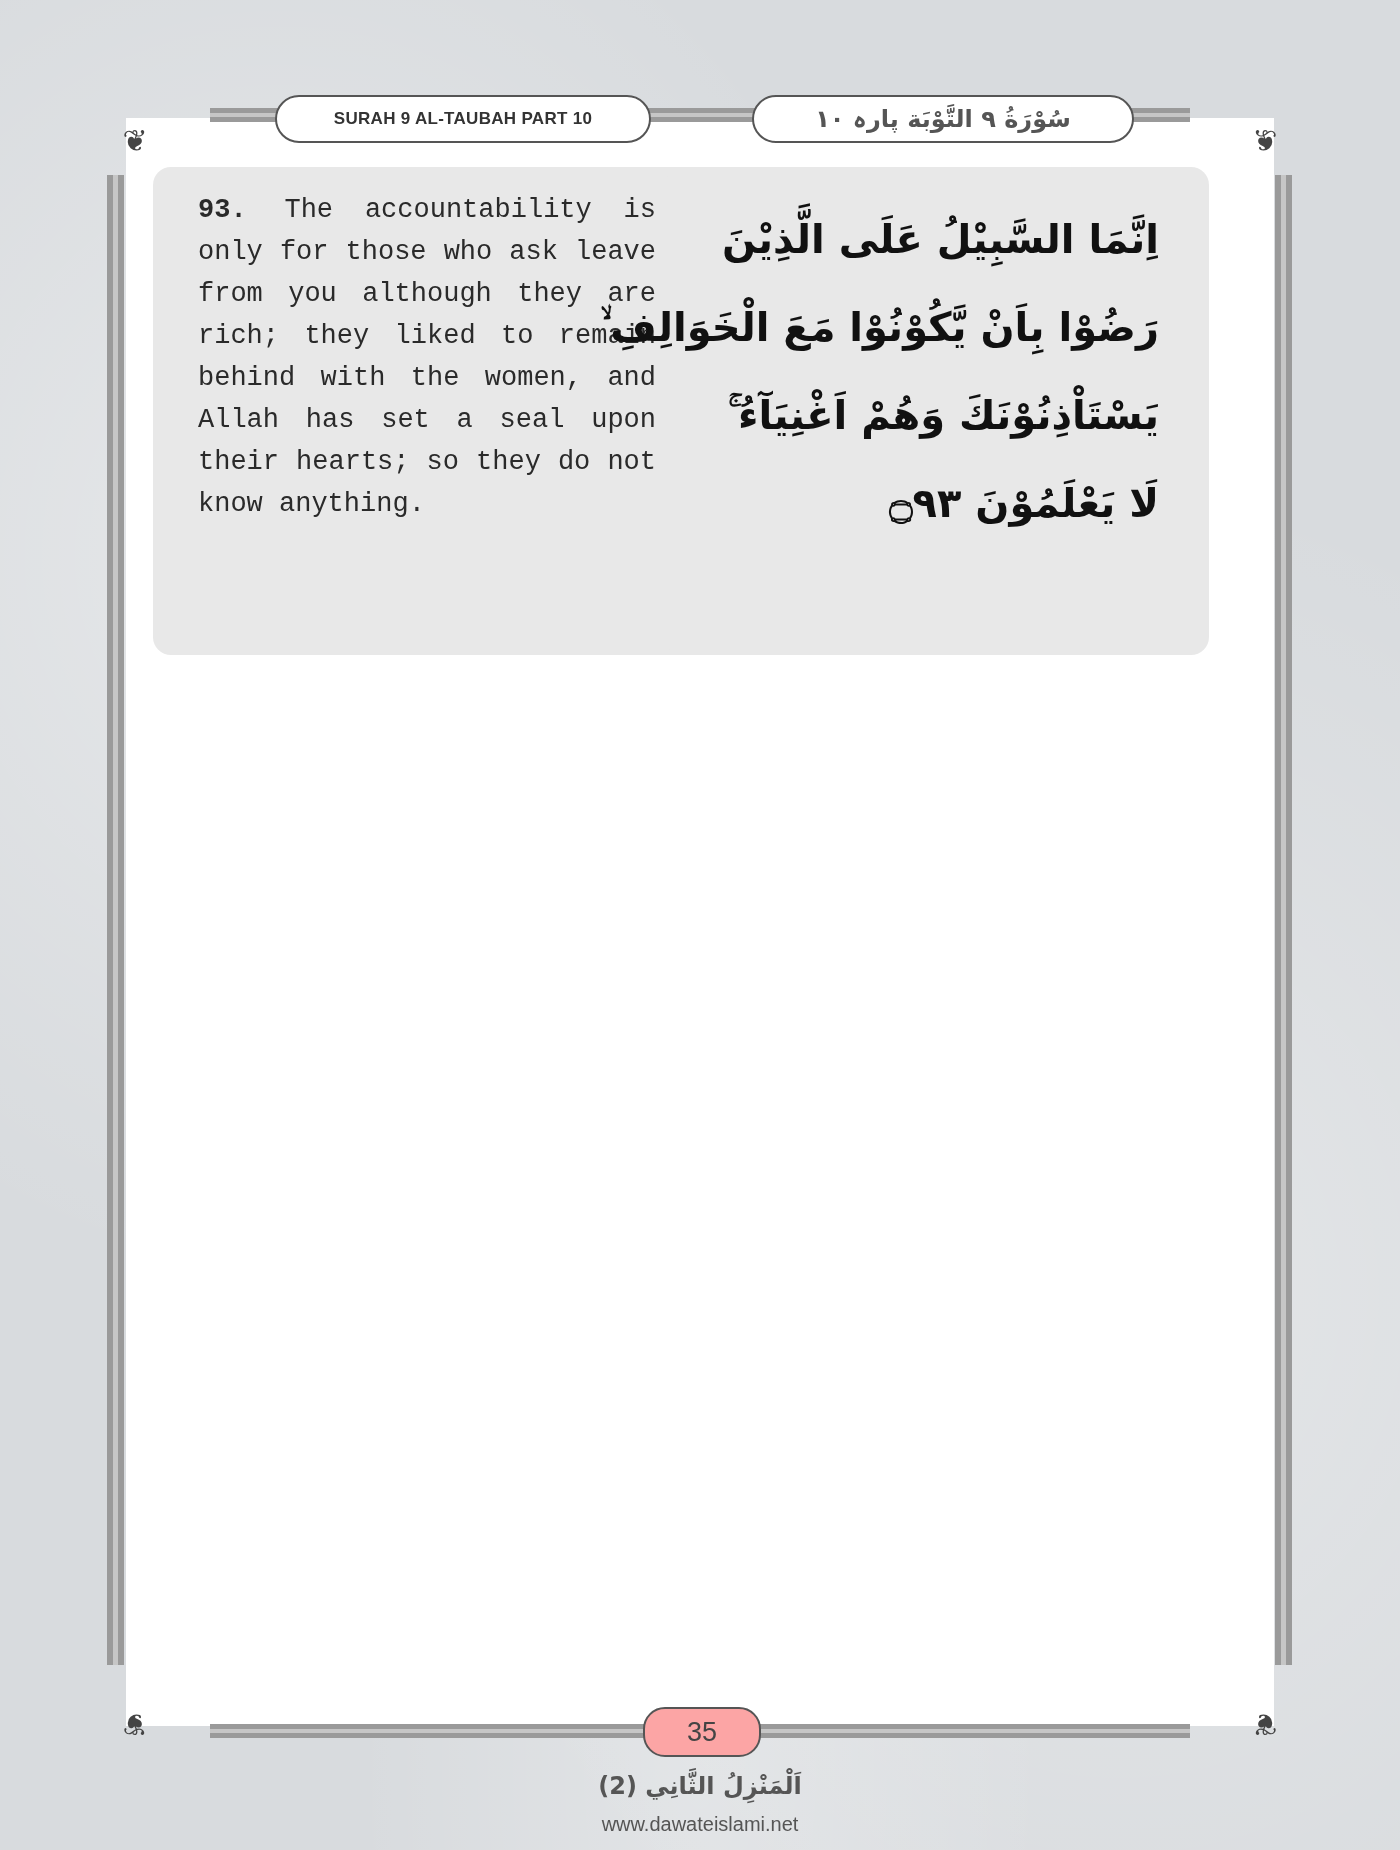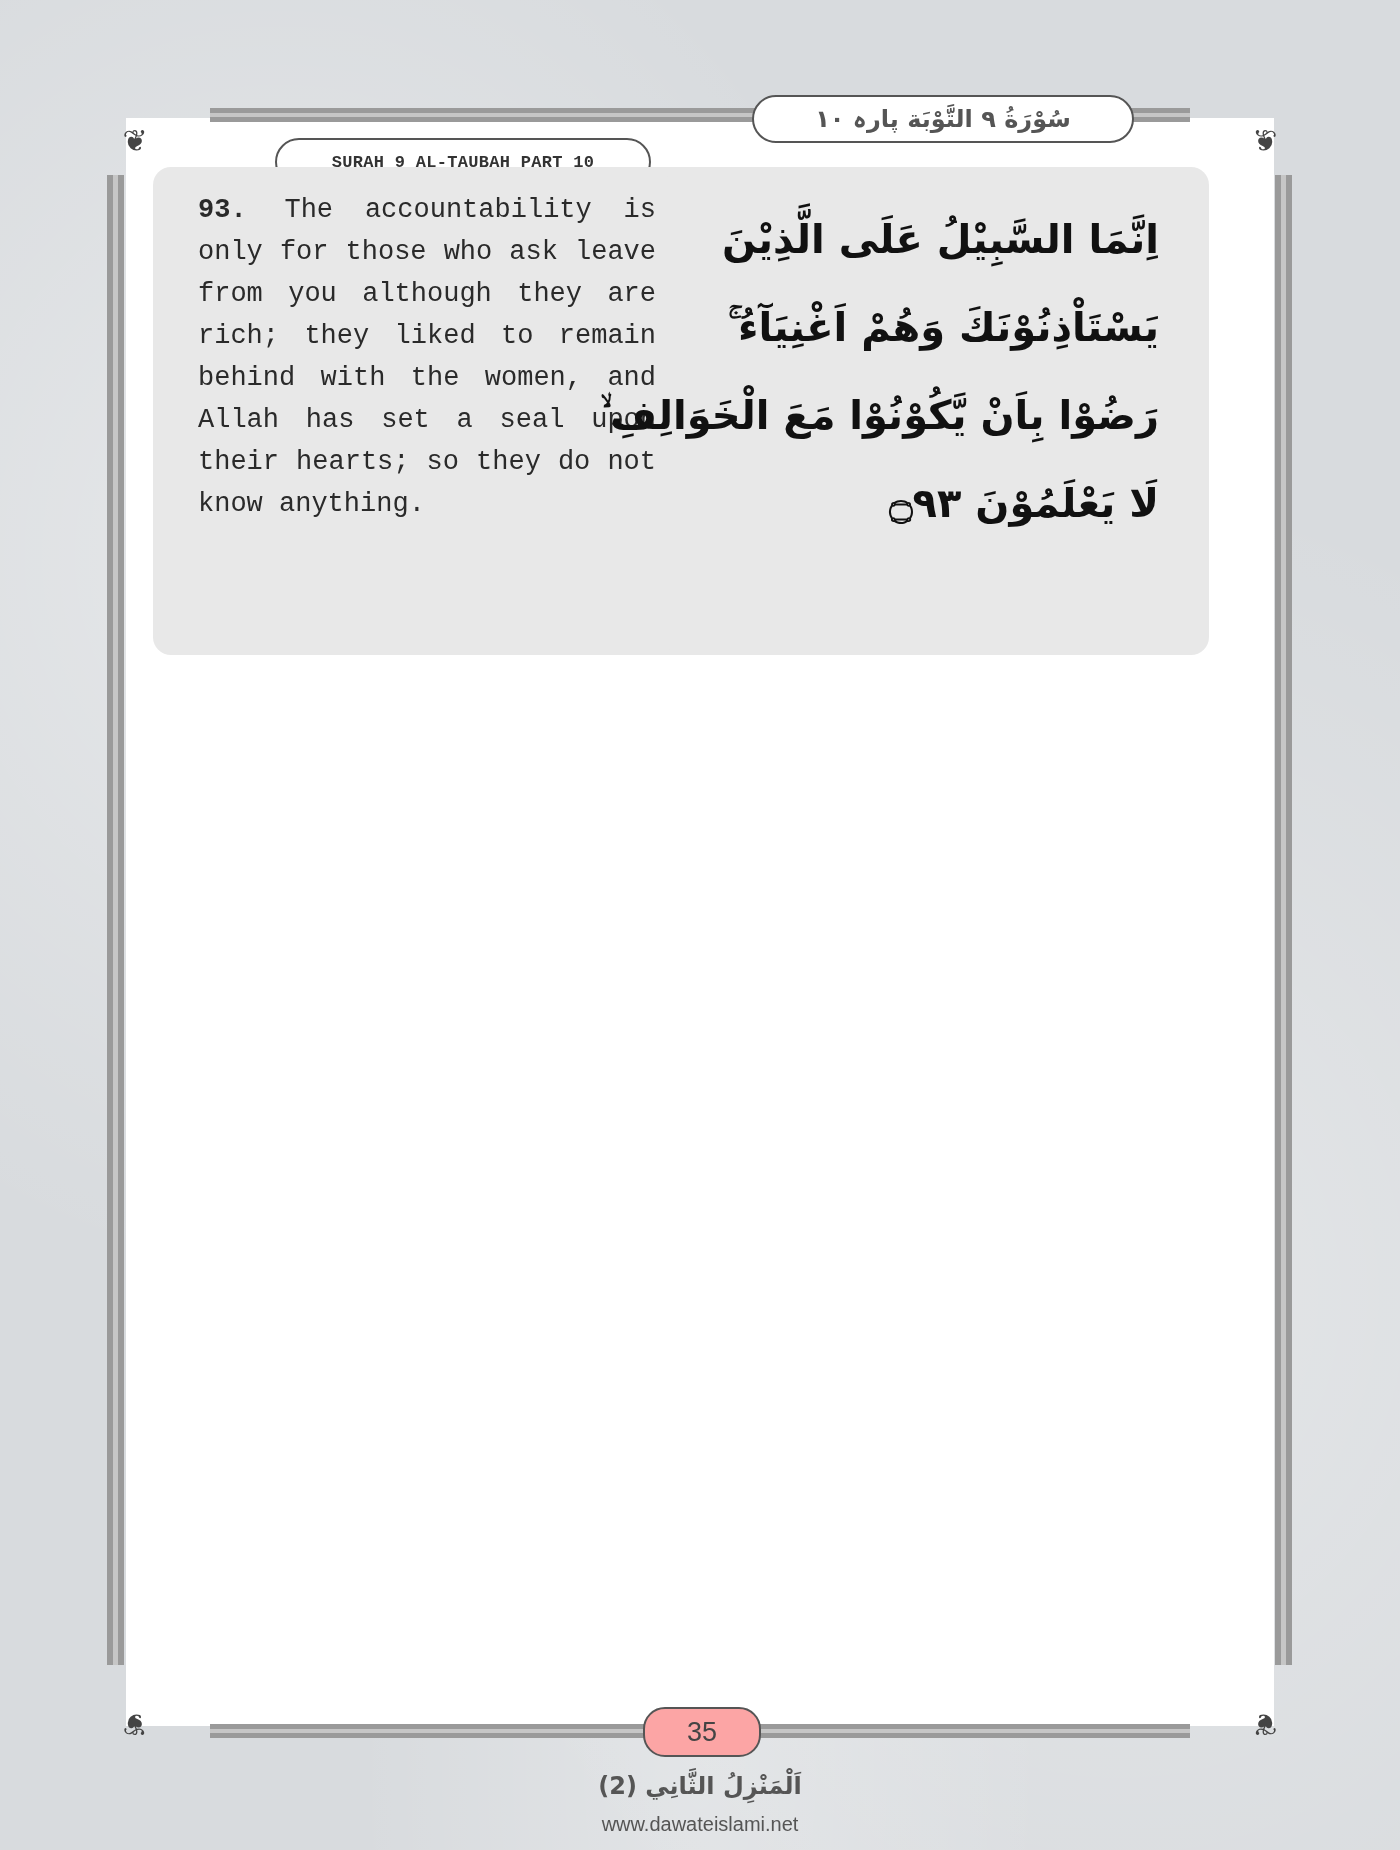--- a/index.html
+++ b/index.html
@@ -25,21 +25,21 @@
   .corner {
     position:absolute; width:70px; height:70px; color:#444; font-size:30px;
     display:flex; align-items:center; justify-content:center;
   }
   .header-pill {
     position:absolute; top:95px; height:44px; background:#fff;
     border:2.5px solid #555; border-radius:24px;
     display:flex; align-items:center; justify-content:center;
     color:#333; font-weight:bold;
   }
-  .header-pill.en { left:275px; width:372px; font-size:17px; letter-spacing:0.3px; font-family:Liberation Mono, monospace;margin-top:43px; }
+  .header-pill.en { left:275px; width:372px; font-size:17px; letter-spacing:0.3px; font-family:Liberation Sans, sans-serif; }
   .header-pill.ar { left:752px; width:378px; font-size:24px; direction:rtl; font-family:"DejaVu Sans", sans-serif; font-weight:bold; color:#555; }
   .box {
     position:absolute; top:167px; height:488px; background:#e8e8e8;
     border-radius:18px; box-sizing:border-box;
   }
   .box.left { left:153px; width:545px; padding:22px 42px 0 45px; }
   .box.right { left:665px; width:544px; padding:28px 50px 0 40px; }
   .translation {
     font-size:27px; line-height:42px; color:#2a2a2a; text-align:justify;
     font-family:Liberation Mono, monospace;
@@ -99,21 +99,21 @@
 <div class="box left">
   <div class="translation">
     <span class="num">93.</span>
     <span>The accountability is only for those who ask leave from you although they are rich; they liked to remain behind with the women, and Allah has set a seal upon their hearts; so they do not know anything.</span>
   </div>
 </div>
 
 <div class="box right">
   <div class="arabic">
     <span class="line">اِنَّمَا السَّبِيْلُ عَلَى الَّذِيْنَ</span>
+    <span class="line">رَضُوْا بِاَنْ يَّكُوْنُوْا مَعَ الْخَوَالِفِ ۙ</span>
     <span class="line">يَسْتَاْذِنُوْنَكَ وَهُمْ اَغْنِيَآءُ ۚ</span>
-    <span class="line">رَضُوْا بِاَنْ يَّكُوْنُوْا مَعَ الْخَوَالِفِ ۙ</span>
     <span class="line">لَا يَعْلَمُوْنَ ۝٩٣</span>
   </div>
 </div>
 
 <div class="page-pill">35</div>
 <div class="footer-manzil">اَلْمَنْزِلُ الثَّانِي (2)</div>
 <div class="footer-url">www.dawateislami.net</div>
 
 </body></html>

